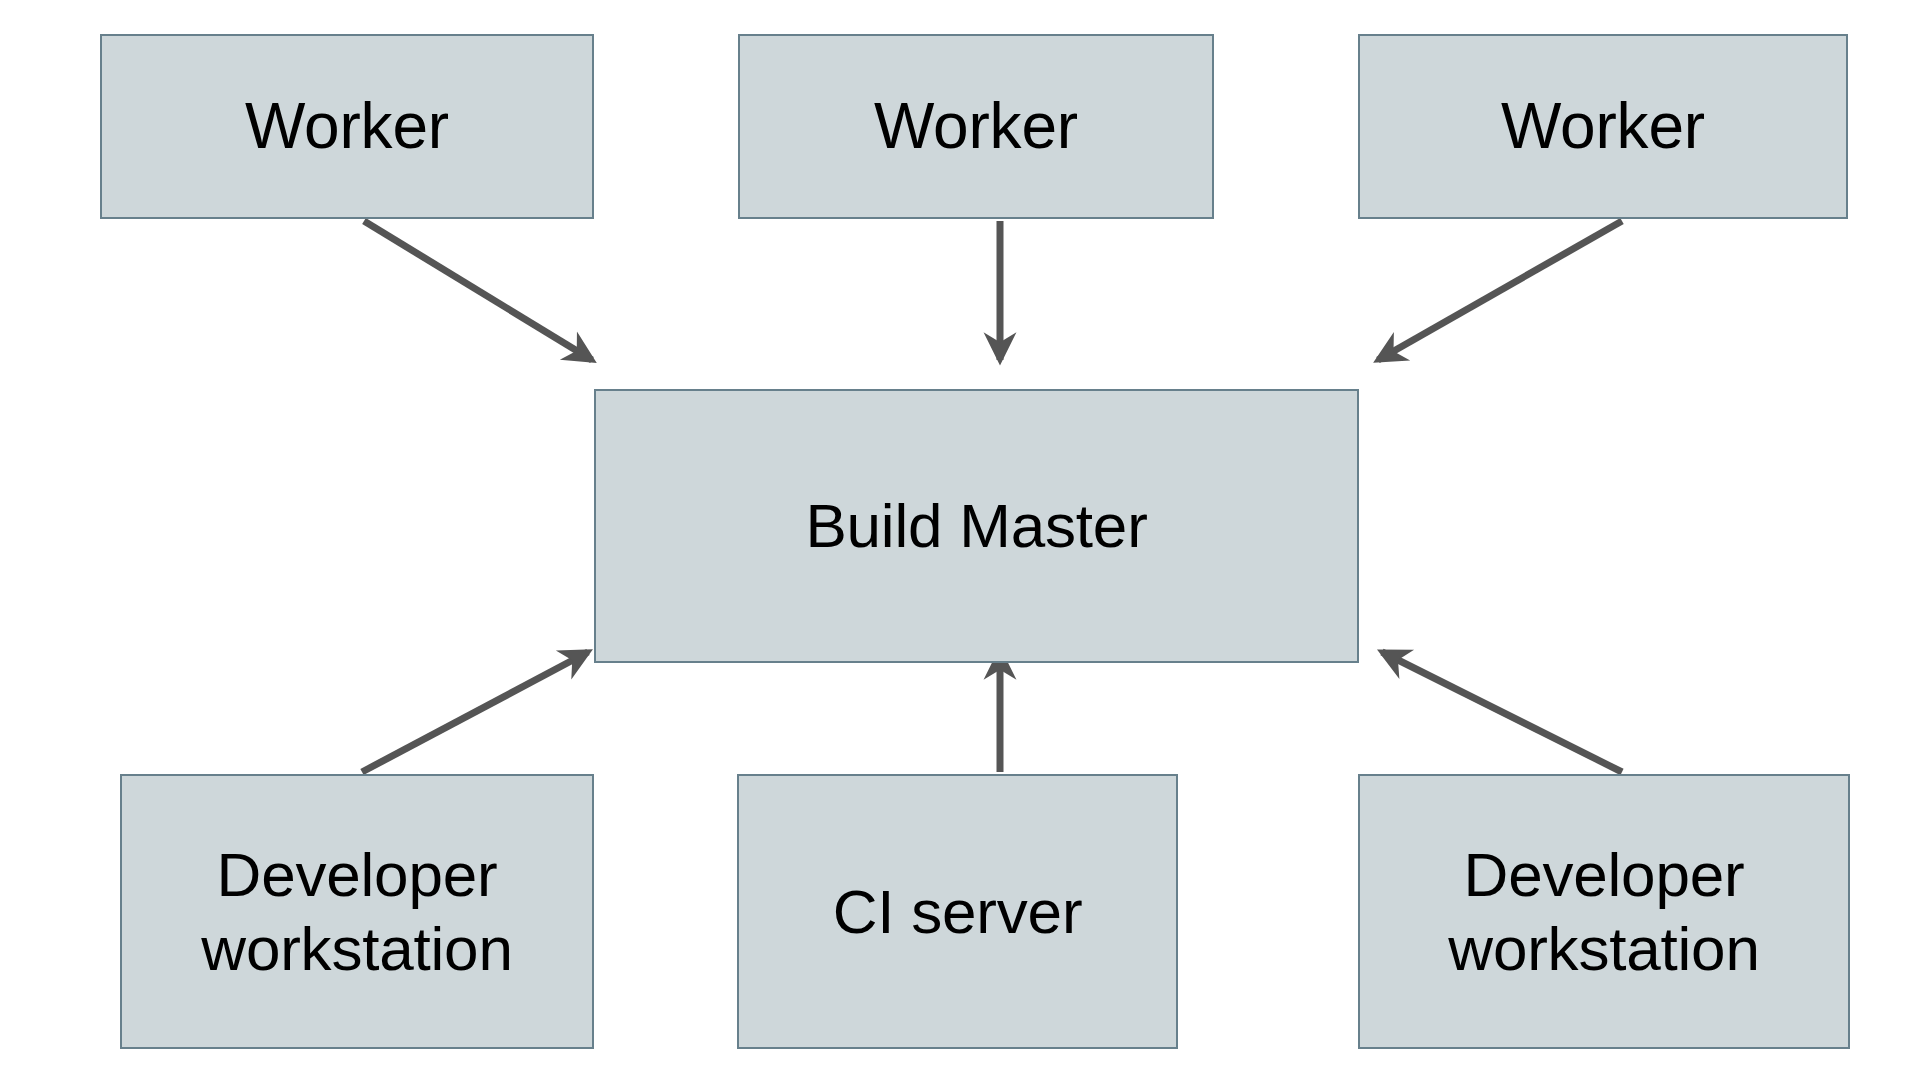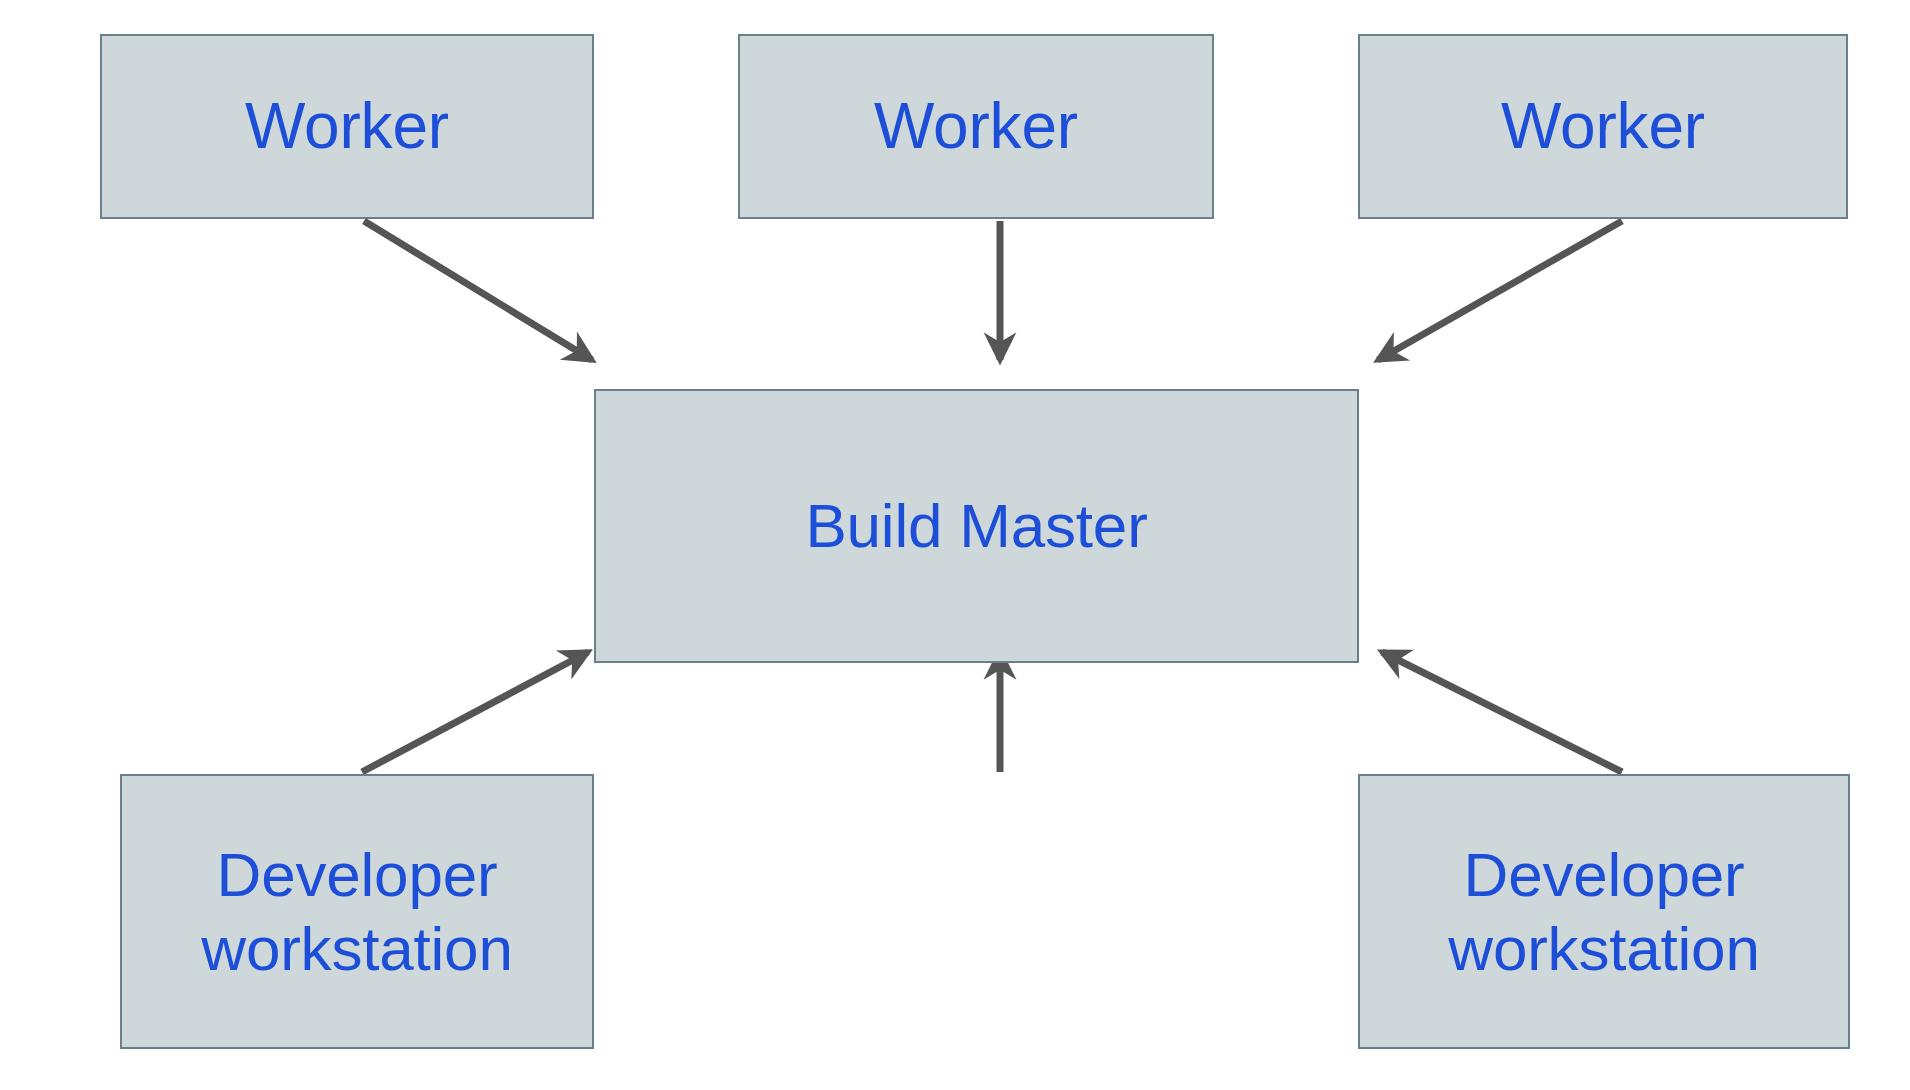--- a/index.html
+++ b/index.html
@@ -27,21 +27,21 @@
     pointer-events: none;
   }
   .node {
     position: absolute;
     box-sizing: border-box;
     background: #ced7da;
     border: 2px solid #67808c;
     display: flex;
     align-items: center;
     text-align: center;
-    color: #1d4ed8;
+    color: #000000;
     font-family: "Liberation Sans", sans-serif;
     font-weight: 400;
     line-height: 1.18;
     letter-spacing: -0.2px;
     white-space: pre-line;
   }
   .node-label {
     display: block;
     width: 100%;
     white-space: pre-line;
@@ -96,19 +96,22 @@
 
   <div class="node n-master">
     <span class="node-label">Build Master</span>
   </div>
 
   <div class="node n-devws-1">
     <span class="node-label">Developer
 workstation</span>
   </div>
 
+  <div class="node n-ci">
+    <span class="node-label">CI server</span>
+  </div>
 
   <div class="node n-devws-2">
     <span class="node-label">Developer
 workstation</span>
   </div>
 
 </div>
 
 </body></html>

